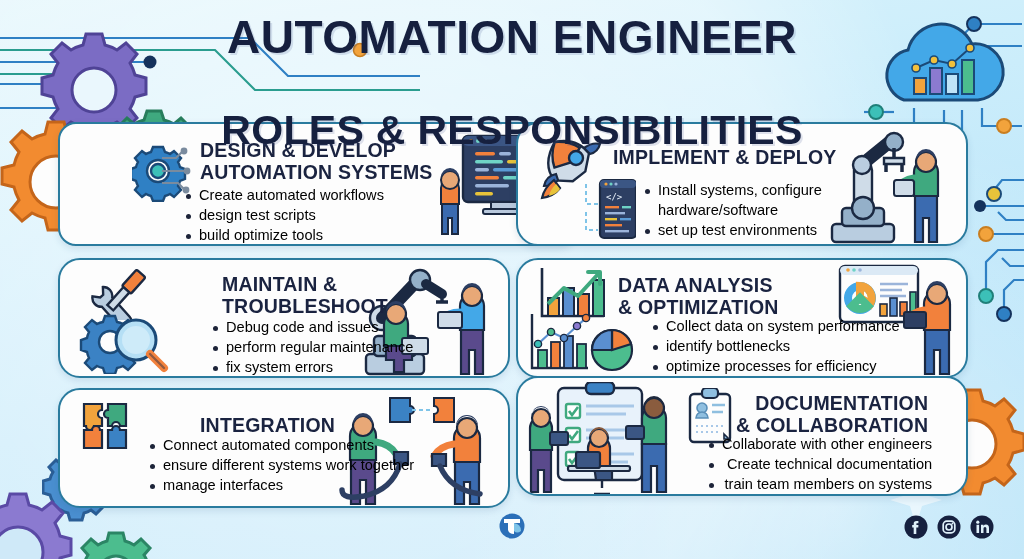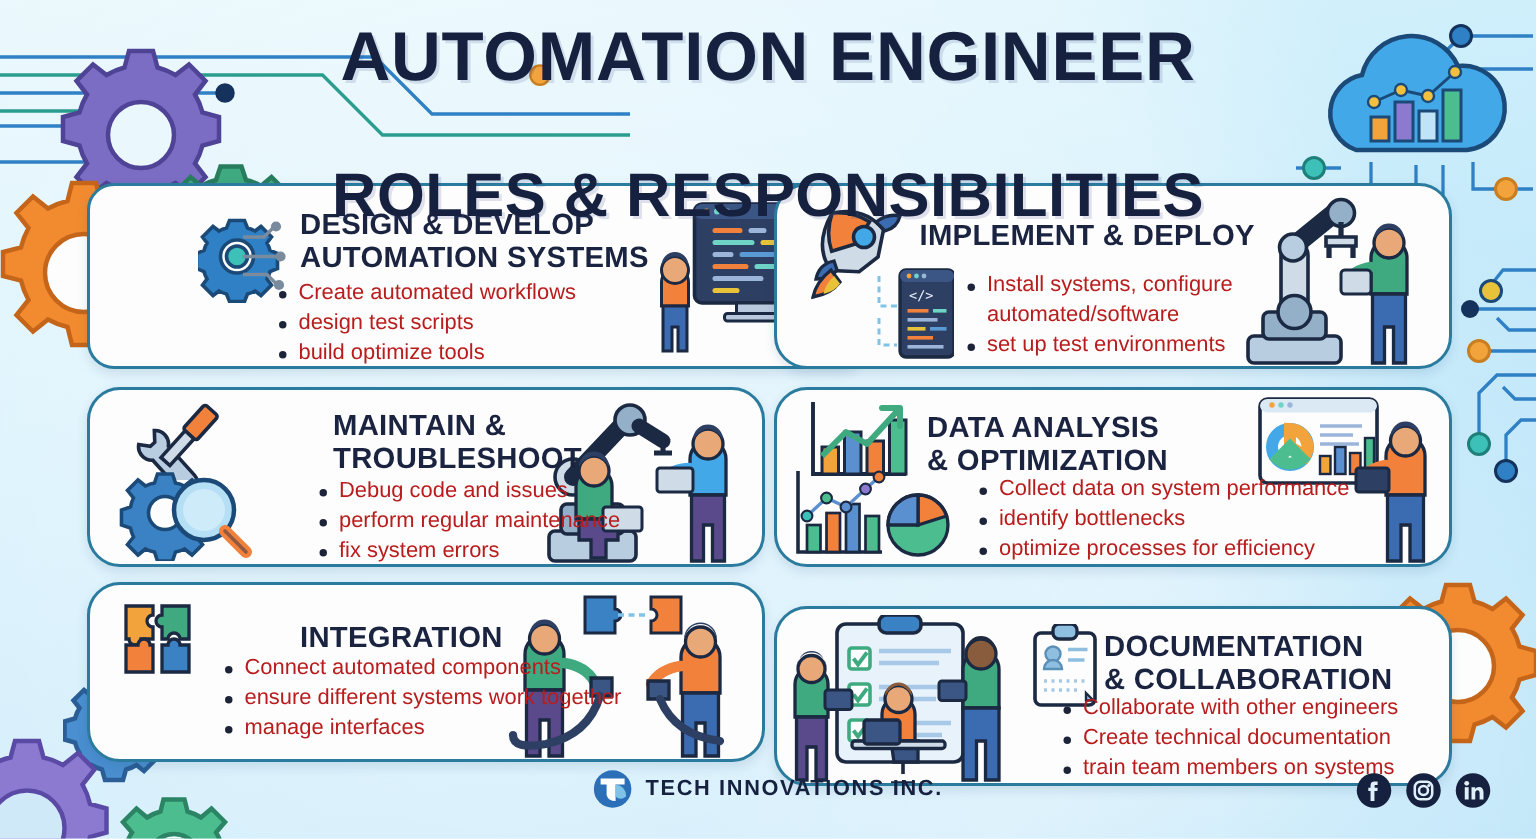--- a/index.html
+++ b/index.html
@@ -37,29 +37,29 @@
     position:absolute; background:#fdfdfd;
     border:2.5px solid #2a7b9e; border-radius:22px;
     box-shadow:0 3px 7px rgba(30,80,120,.13);
     overflow:hidden; z-index:5;
   }
   .c1 { left:58px;  top:122px; width:519px; height:124px;border-radius:18px; }
   .c2 { left:516px; top:122px; width:452px; height:124px; }
   .c3 { left:58px;  top:258px; width:452px; height:120px; }
   .c4 { left:516px; top:258px; width:452px; height:120px; }
   .c5 { left:58px;  top:388px; width:452px; height:120px; }
-  .c6 { left:516px; top:404px; width:452px; height:120px; }
+  .c6 { left:516px; top:376px; width:452px; height:120px;text-align:right; }
 
   .card-title {
     position:absolute; font-size:19.5px; font-weight:700; color:#1a2340;
     line-height:1.14; letter-spacing:.2px; white-space:pre-line; z-index:3;
   }
   .card-list { position:absolute; list-style:none; z-index:3; }
   .card-list li {
-    font-size:14.6px; color:#b91c1c; line-height:1.36; position:relative;
+    font-size:14.6px; color:#000000; line-height:1.36; position:relative;
     padding-left:14px; white-space:pre-line;
   }
   .card-list li::before {
     content:""; position:absolute; left:1px; top:8px;
     width:5px; height:5px; border-radius:50%; background:#1d2439;
   }
 
   
   .c1 .card-title { left:140px; top:15px; }
   .c1 .card-list  { left:125px; top:62px; }
@@ -336,21 +336,21 @@
       <path d="M98 31 a10 10 0 0 1 20 0 q-5 -7 -10 -7 t-10 7z" fill="#2d3f63"></path>
       <path d="M97 68 h22 v46 h-8 v-24 h-6 v24 h-8z" fill="#3b6bb0" stroke="#1b2942" stroke-width="2.2"></path>
       <path d="M96 50 q-12 2 -16 10" stroke="#3fa97f" stroke-width="7" fill="none" stroke-linecap="round"></path>
       <rect x="76" y="52" width="20" height="16" rx="2.5" fill="#cfdce8" stroke="#1b2942" stroke-width="2"></rect>
     </g>
   </svg>
 
   <div class="card-title">IMPLEMENT &amp; DEPLOY</div>
   <ul class="card-list">
     <li>Install systems, configure
-automated/software</li>
+hardware/software</li>
     <li>set up test environments</li>
   </ul>
 </div>
 
 <div class="card c3">
   <svg class="ico" style="left:14px;top:8px" width="108" height="52" viewBox="0 0 108 52">
     <g transform="rotate(-42 54 26)">
       <path d="M26 4 a9 9 0 0 0 0 14 v26 a7 7 0 0 0 14 0 v-26 a9 9 0 0 0 0 -14 l-5 6 h-4 z" fill="#b9cde0" stroke="#1b2942" stroke-width="2.4"></path>
     </g>
     <g transform="rotate(42 54 26)">
@@ -593,21 +593,20 @@
   </ul>
 </div>
 
 <div class="footer">
   <div class="brand">
     <svg width="26" height="26" viewBox="0 0 26 26">
       <circle cx="13" cy="13" r="12.5" fill="#2b6fb8"></circle>
       <path d="M5 6 h16 v4 h-6 v11 q-5 0 -6 -4 v-7 h-4z" fill="#ffffff"></path>
       <path d="M15 10 q7 1 7 8 q-4 3 -7 0z" fill="#7fc4e8"></path>
     </svg>
-    <span class="brand-name">TECH INNOVATIONS INC.</span>
   </div>
   <div class="social">
     <svg width="24" height="24" viewBox="0 0 24 24">
       <circle cx="12" cy="12" r="11.5" fill="#16203f"></circle>
       <path d="M14.3 12.4h-2v6.6h-2.6v-6.6H8.2v-2.3h1.5V8.7c0-1.7.8-2.7 2.8-2.7h1.9v2.3h-1.2c-.7 0-.8.3-.8.8v1h2l-.1 2.3z" fill="#dff0fa"></path>
     </svg>
     <svg width="24" height="24" viewBox="0 0 24 24">
       <circle cx="12" cy="12" r="11.5" fill="#16203f"></circle>
       <rect x="6.2" y="6.2" width="11.6" height="11.6" rx="3.6" fill="none" stroke="#dff0fa" stroke-width="1.7"></rect>
       <circle cx="12" cy="12" r="3" fill="none" stroke="#dff0fa" stroke-width="1.7"></circle>

